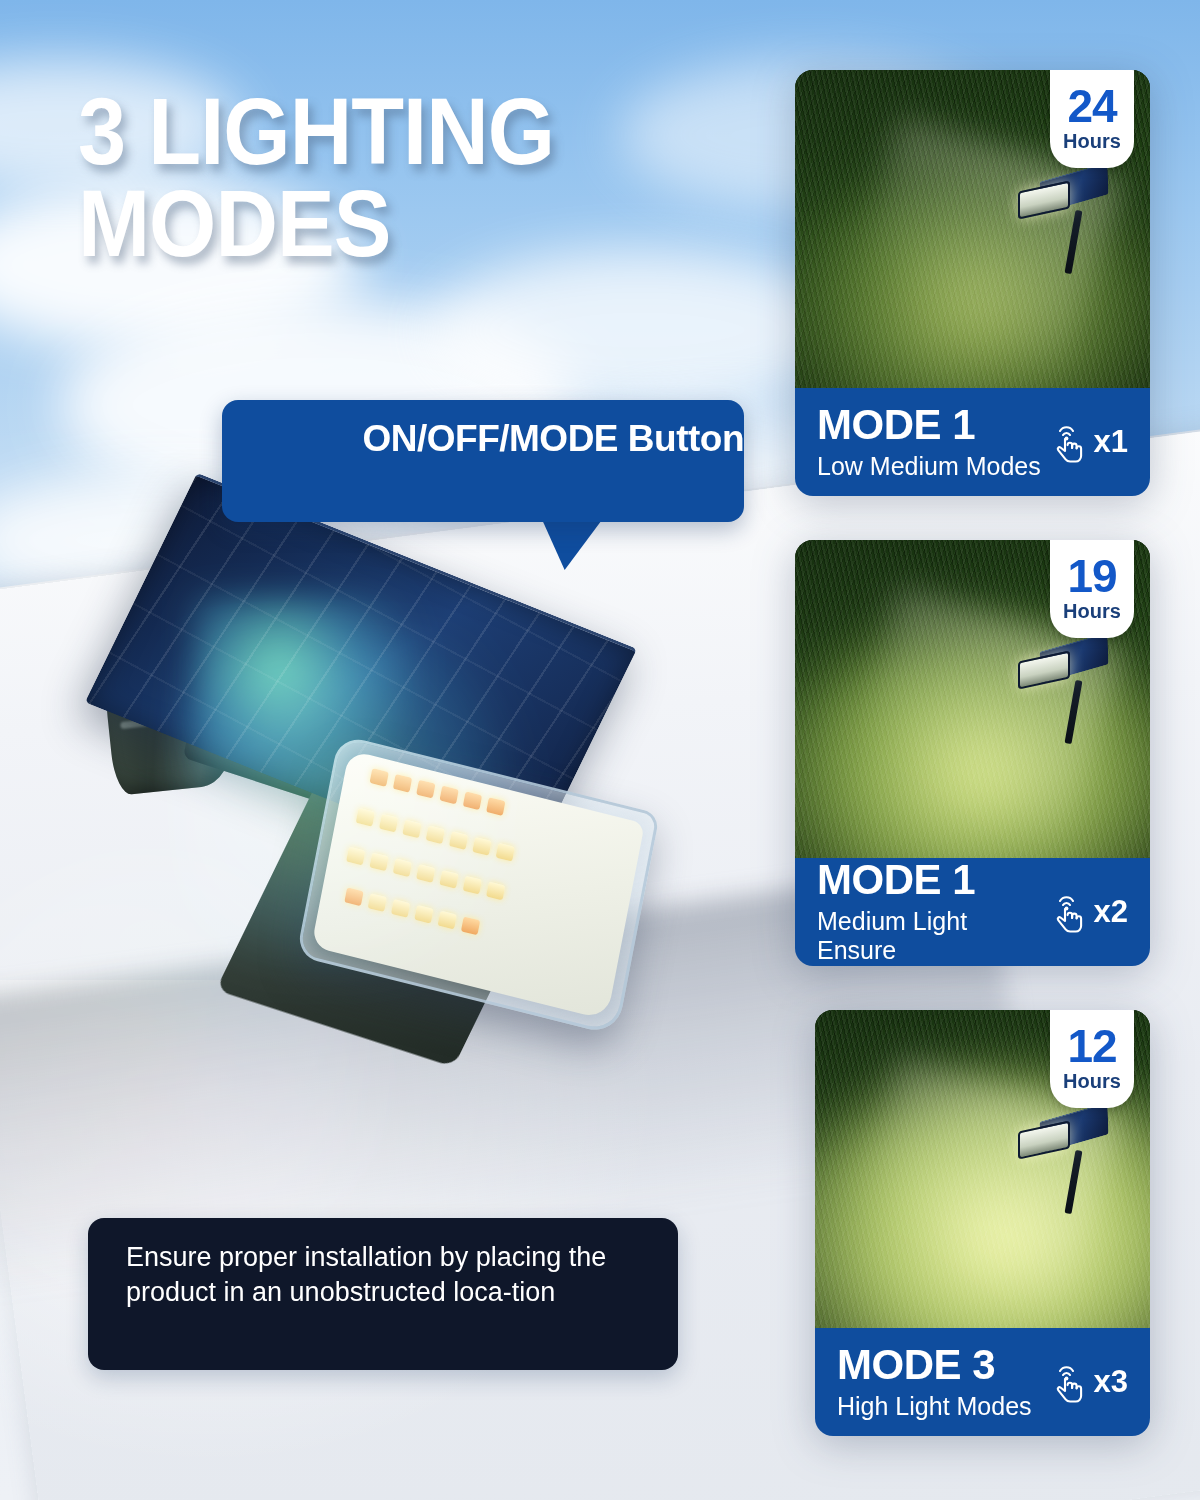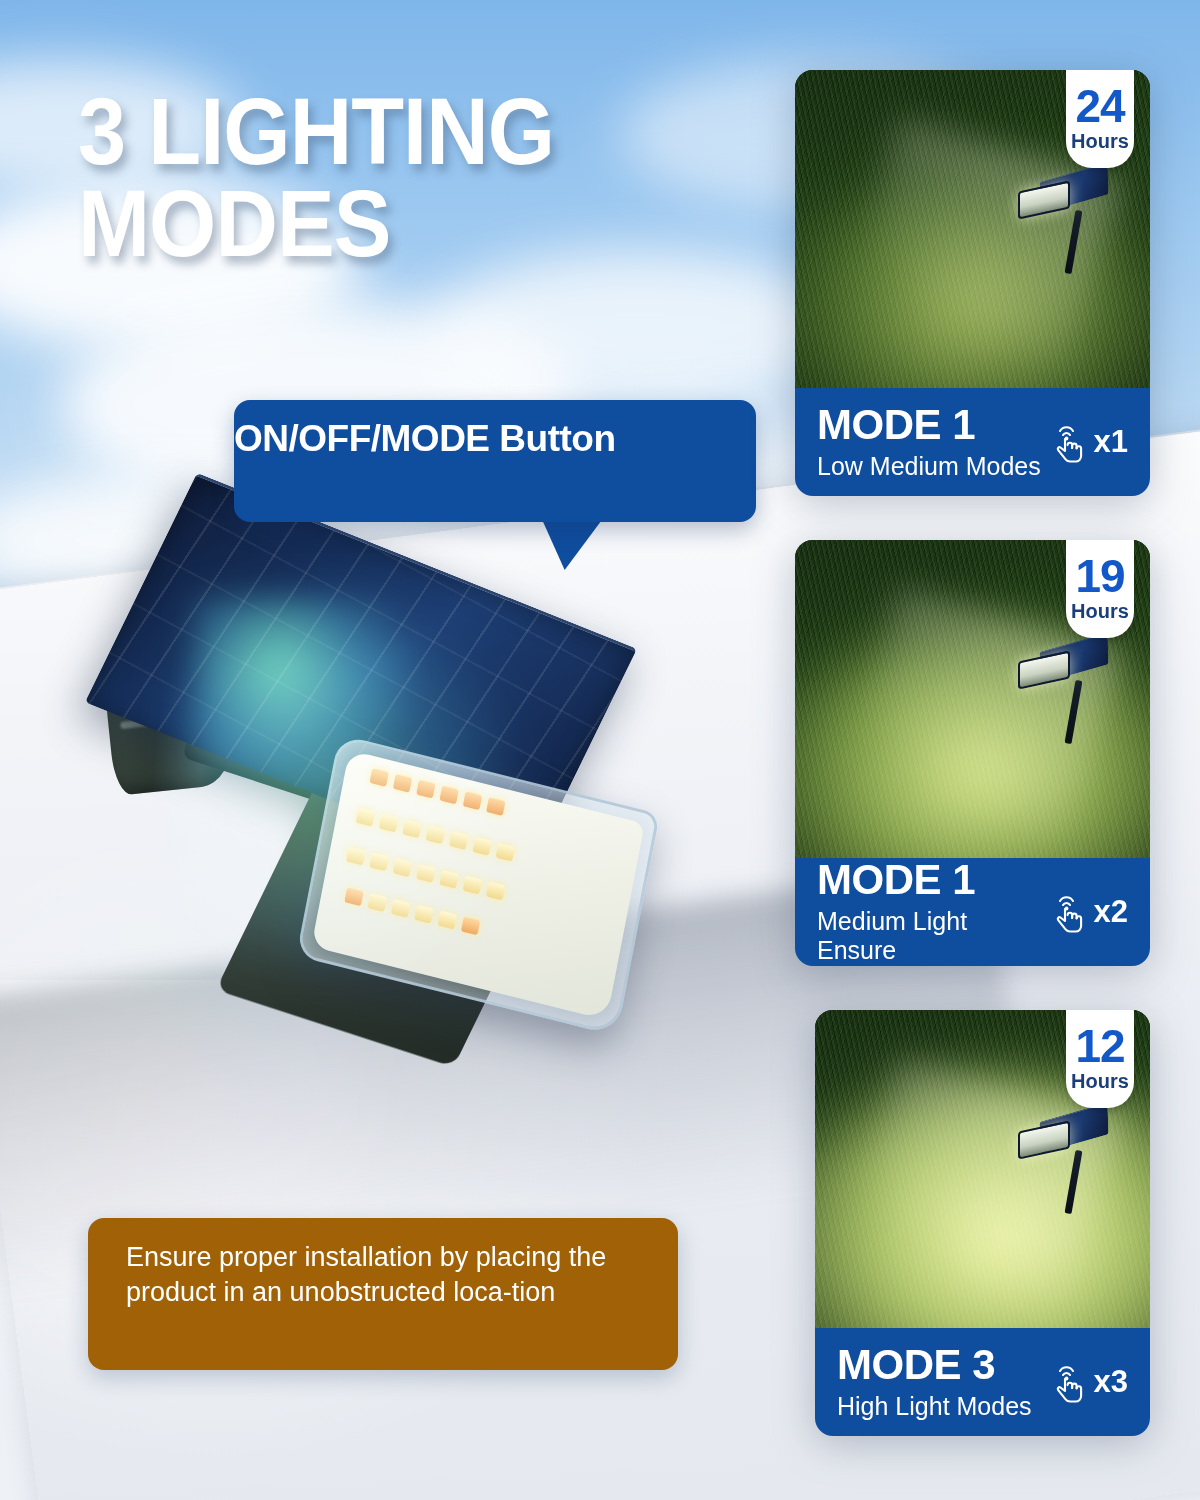--- a/index.html
+++ b/index.html
@@ -140,35 +140,35 @@
     transform:scaleX(.92); transform-origin:left top;
     text-shadow:5px 7px 10px rgba(70,90,120,.42);
   }
   .title .l2 { display:block; }
 
   
   .callout {
     position:absolute; left:222px; top:400px; width:522px; height:122px;
     background:#0f4d9e; border-radius:16px;
     box-shadow:0 8px 22px rgba(20,50,95,.30);
-    text-align:left; color:#fff; padding-top:18px;margin-left:12px;
+    text-align:right; color:#fff; padding-top:18px;
   }
   .callout .hd { font-size:37px; font-weight:800; letter-spacing:-.5px; }
   .callout .sb { font-size:25px; font-weight:400; margin-top:8px; letter-spacing:.1px; }
   .callout-tail {
     position:absolute; left:545px; top:518px; width:0; height:0;
     border-left:16px solid transparent; border-right:46px solid transparent;
     border-top:52px solid #0f4d9e;
     transform:skewX(8deg);
   }
 
   
   .note {
     position:absolute; left:88px; top:1218px; width:590px; height:152px;
-    background:#a16207; border-radius:16px; color:#fff;
+    background:#0f172a; border-radius:16px; color:#fff;
     padding:22px 28px 0 38px;
     font-size:27px; line-height:1.30; font-weight:400;
     box-shadow:0 8px 22px rgba(20,50,95,.22);
   }
 
   
   .card {
     position:absolute; left:795px; width:355px;
     border-radius:18px; overflow:visible;
     filter:drop-shadow(0 8px 20px rgba(35,55,85,.28));
@@ -218,21 +218,21 @@
     box-shadow:0 0 14px rgba(255,255,210,.65);
   }
   .spot-stake {
     position:absolute; left:52px; top:44px; width:7px; height:64px;
     background:linear-gradient(180deg,#17202c,#0a0f16);
     transform:rotate(10deg); border-radius:2px;
   }
 
   
   .badge {
-    position:absolute; right:16px; top:0; width:68px; height:98px;
+    position:absolute; right:16px; top:0; width:84px; height:98px;
     background:#fff; border-radius:0 0 26px 26px;
     display:flex; flex-direction:column; align-items:center; justify-content:center;
     box-shadow:0 3px 8px rgba(0,0,0,.18);
   }
   .badge .num { font-size:46px; font-weight:800; color:#1358c8; line-height:.92; letter-spacing:-1px; }
   .badge .unit { font-size:20px; font-weight:700; color:#1a3f7a; margin-top:2px; }
 
   .card-footer {
     position:relative; height:108px; background:#0f4d9e;
     border-radius:0 0 18px 18px;

